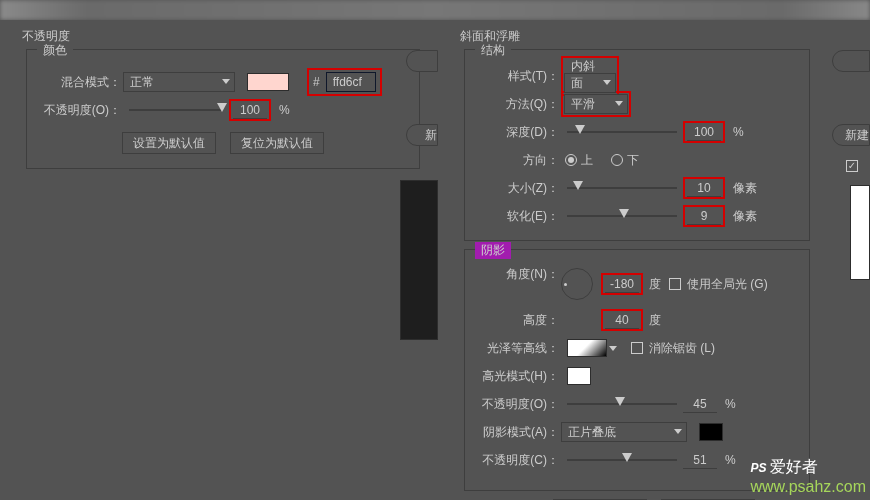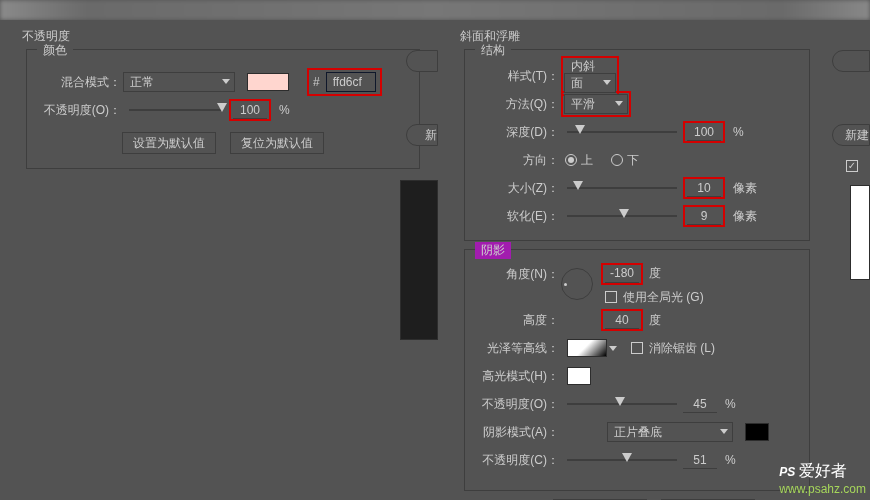--- a/index.html
+++ b/index.html
@@ -154,21 +154,21 @@
       <span class="percent">像素</span>
     </div>
   </div>
 
   <div class="fieldset" style="margin-right:60px;">
     <div class="legend" style="position:absolute;top:-8px;left:10px;background:#a21caf;padding:0 6px;">阴影</div>
 
     <div class="row" style="height:40px;">
       <div class="label" style="align-self:flex-start;padding-top:2px;">角度(N)：</div>
       <div class="angle-dial"></div>
-      <div style="margin-left:8px;display:flex;flex-direction:column;gap:4px;">
+      <div style="margin-left:8px;display:flex;gap:4px;">
         <div style="display:flex;align-items:center;">
           <span class="highlight" style="padding:0 2px;"><input class="num-input" value="-180" style=""></span>
           <span style="margin-left:6px;">度</span>
         </div>
         <div style="display:flex;align-items:center;">
           <span class="checkbox"></span>
           <span>使用全局光 (G)</span>
         </div>
       </div>
     </div>
@@ -193,21 +193,21 @@
       <div class="label">不透明度(O)：</div>
       <div class="slider" style="width:110px;">
         <div class="track"></div>
           <div class="thumb" style="left:48px;"></div>
       </div>
       <input class="num-input" value="45" style="">
       <span class="percent">%</span>
     </div>
     <div class="row">
       <div class="label">阴影模式(A)：</div>
-      <div class="dropdown" style="width:126px;margin-left:46px;">
+      <div class="dropdown" style="width:126px;">
         <span>正片叠底</span>
         <span class="caret"></span>
       </div>
       <div class="small-swatch" style="background:#000000;"></div>
     </div>
     <div class="row">
       <div class="label">不透明度(C)：</div>
       <div class="slider" style="width:110px;">
         <div class="track"></div>
           <div class="thumb" style="left:55px;"></div>
@@ -225,14 +225,14 @@
   <div class="partial-btn" style="top:30px;right:0;width:38px;"></div>
   <div class="partial-btn" style="top:104px;right:0;width:38px;padding-left:10px;">
       <span>新建</span>
     </div>
   <div style="position:absolute;top:138px;right:6px;"><span class="checkbox checked"></span></div>
   <div class="preview-strip checker" style="right:0;top:165px;width:20px;height:95px;background-color:#fff;"></div>
 </div>
 
 <div class="watermark">
   <div style="color:#fff;"><span class="ps" style="color:#fff;">PS</span> <span class="cn" style="color:#fff;">爱好者</span></div>
-  <div style="color:#a6d65b;font-size:12px;text-align:right;">www.psahz.com</div>
+  <div style="color:#a6d65b;font-size:16px;text-align:right;">www.psahz.com</div>
 </div>
 
 </body></html>

